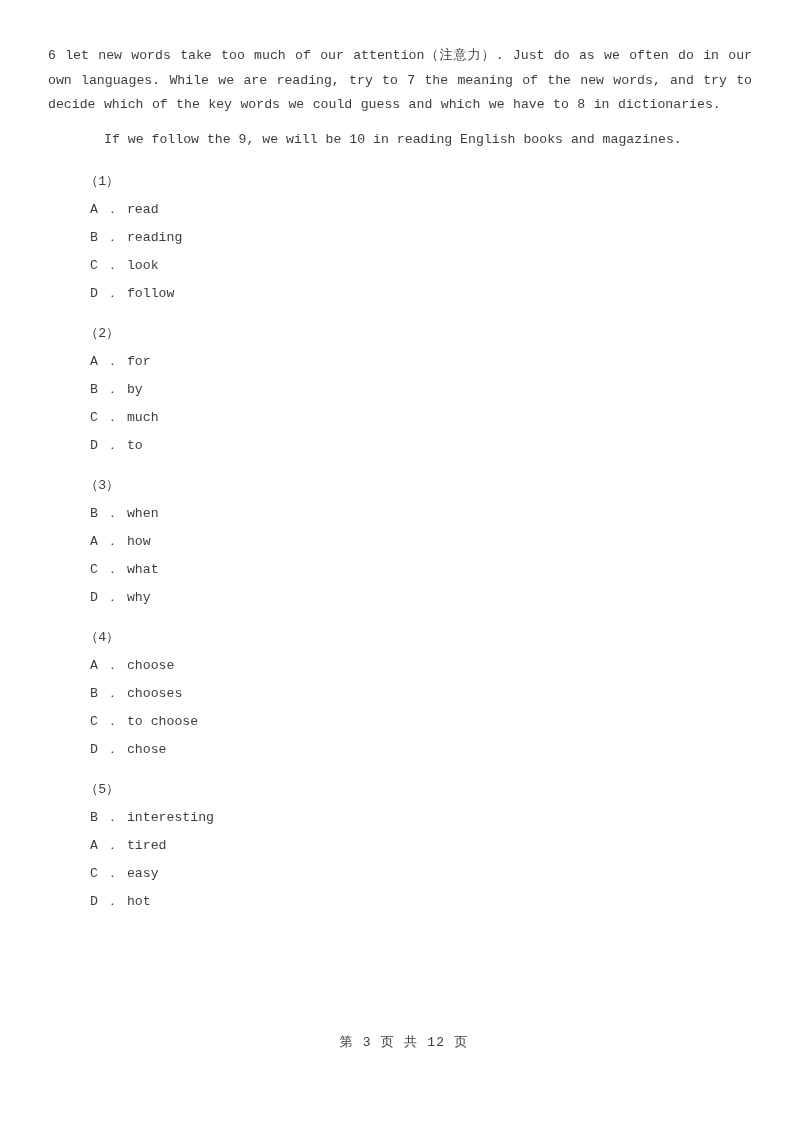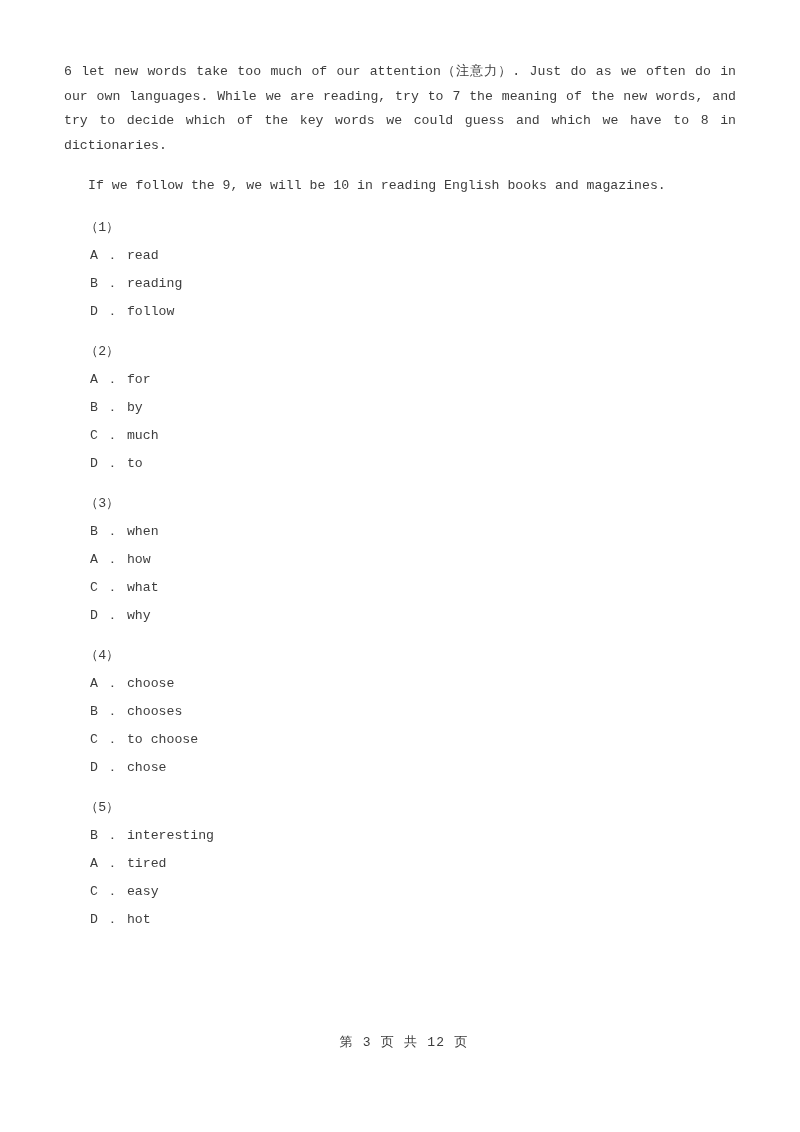--- a/index.html
+++ b/index.html
@@ -29,29 +29,29 @@
     width: 704px;
   }
   .para-justify {
     font-family: "Liberation Mono", "DejaVu Sans Mono", monospace;
     font-size: 13.2px;
     line-height: 24.5px;
     text-align: justify;
     text-align-last: left;
     color: #3d3d3d;
     letter-spacing: 0px;
-    margin: 16px;
+    margin: 0;
     word-spacing: 0.5px;
   }
   .para-indent {
     font-family: "Liberation Mono", "DejaVu Sans Mono", monospace;
     font-size: 13.2px;
     line-height: 24px;
     color: #3d3d3d;
-    margin: 0;
+    margin: 16px;
     padding-left: 40px;
     margin-top: 10px;
   }
   .q-number {
     font-family: "Liberation Mono", "DejaVu Sans Mono", monospace;
     font-size: 13.2px;
     color: #3d3d3d;
     padding-left: 37px;
     margin-top: 20px;
     line-height: 20px;
@@ -88,20 +88,21 @@
   <div class="content">
 
     <p class="para-justify">6 let new words take too much of our attention（注意力）. Just do as we often do in our own languages. While we are reading, try to 7 the meaning of the new words, and try to decide which of the key words we could guess and which we have to 8 in dictionaries.</p>
 
     <p class="para-indent">If we follow the 9, we will be 10 in reading English books and magazines.</p>
 
     <div class="question-block">
       <div class="q-number">（1）</div>
       <div class="option">A ． read</div>
       <div class="option">B ． reading</div>
+      <div class="option">C ． look</div>
       <div class="option">D ． follow</div>
     </div>
 
     <div class="question-block">
       <div class="q-number">（2）</div>
       <div class="option">A ． for</div>
       <div class="option">B ． by</div>
       <div class="option">C ． much</div>
       <div class="option">D ． to</div>
     </div>

